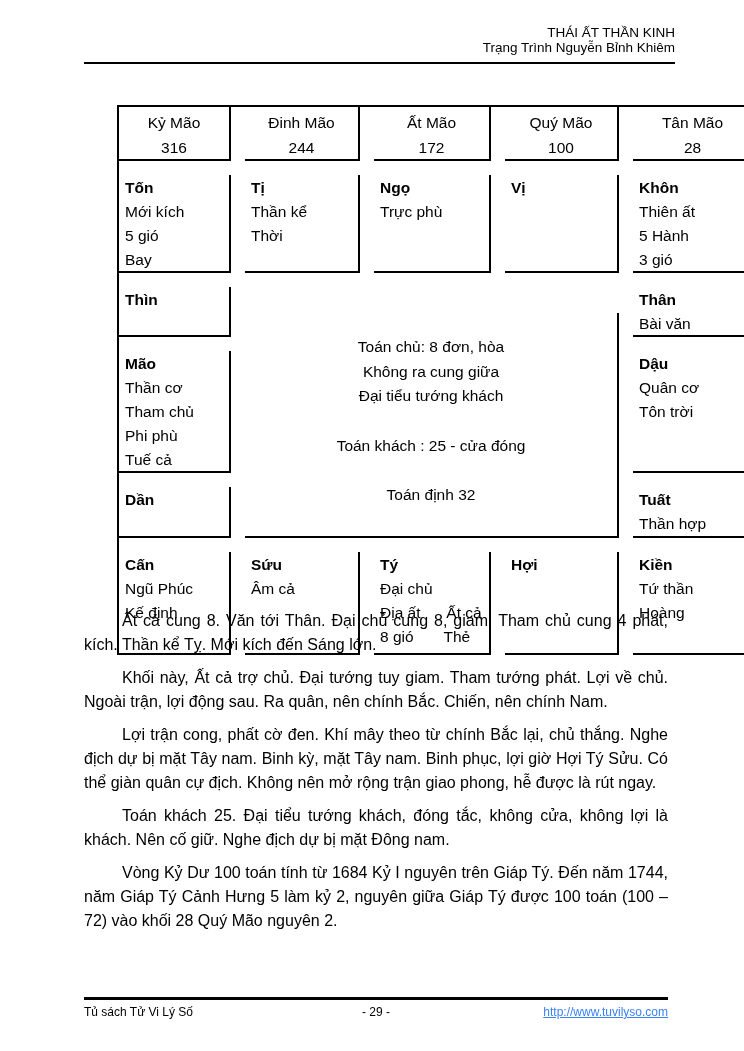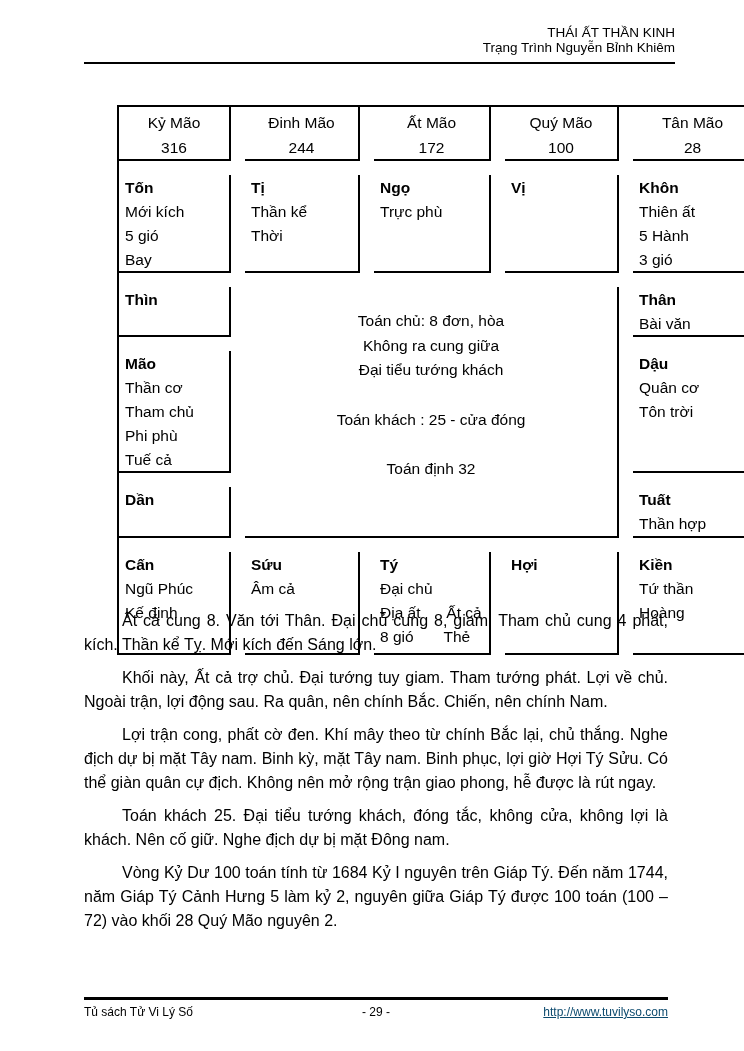--- a/index.html
+++ b/index.html
@@ -21,38 +21,38 @@
     display:grid;
     grid-template-columns:112px 115px 117px 114px 121px;
     grid-template-rows:54px 98px 50px 122px 51px 103px;
     border-top:2px solid #000;border-left:2px solid #000;
     font-size:15.5px;line-height:24px;gap:14px;
   }
   .c{border-right:2px solid #000;border-bottom:2px solid #000;padding:1px 6px;overflow:hidden;}
   .c .t{font-weight:bold;}
   .ln{white-space:pre-wrap;}
   .hc{text-align:center;padding-top:3px;line-height:25px;}
-  .center-cell{text-align:center;padding-top:22px;line-height:24.5px;}
+  .center-cell{text-align:center;padding-top:22px;line-height:24.5px;margin-top:26px;}
   .spacer{height:25px;}
   
   .body-text{
     position:absolute;left:84px;top:599px;width:584px;
     font-size:16px;line-height:23.6px;text-align:justify;
   }
   .body-text p{margin:10px 0 9px 0;text-indent:38px;}
   
   .doc-footer{
     position:absolute;left:84px;top:997px;width:584px;
     border-top:3px solid #000;padding-top:5px;
     display:flex;align-items:flex-start;font-size:12px;
   }
   .f-left{flex:1;text-align:left;}
   .f-center{flex:0 0 auto;}
   .f-right{flex:1;text-align:right;}
-  .url{text-decoration:underline;color:#0c4a6e;}
+  .url{text-decoration:underline;color:#3b82f6;}
 </style>
 </head>
 <body>
 
 <div class="page">
 
   <div class="doc-header">
     <span>THÁI ẤT THẦN KINH</span>
     <span>Trạng Trình Nguyễn Bỉnh Khiêm</span>
   </div>

